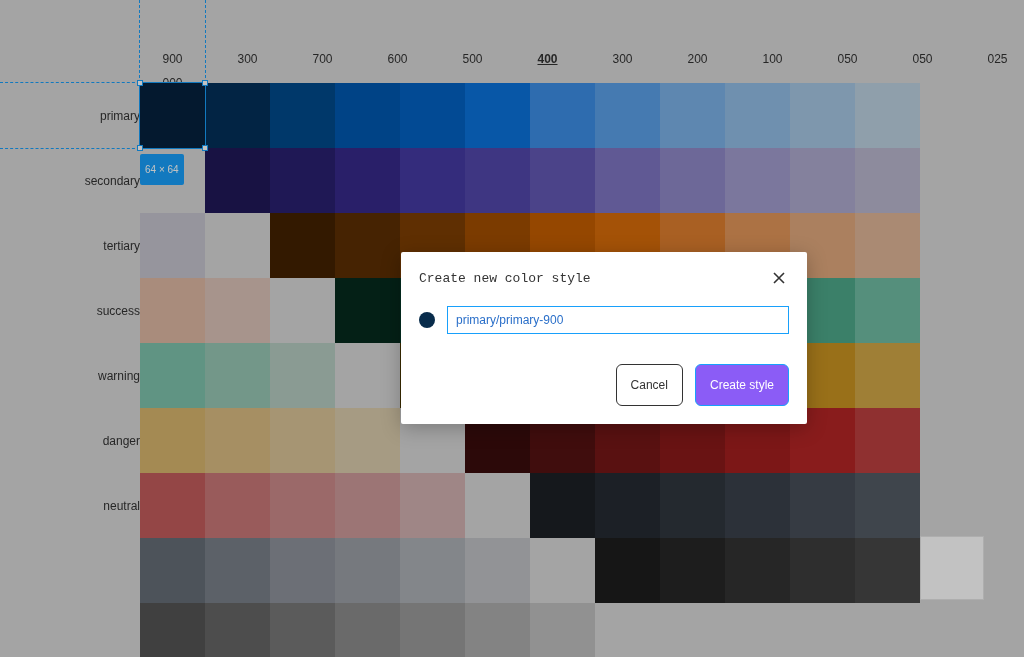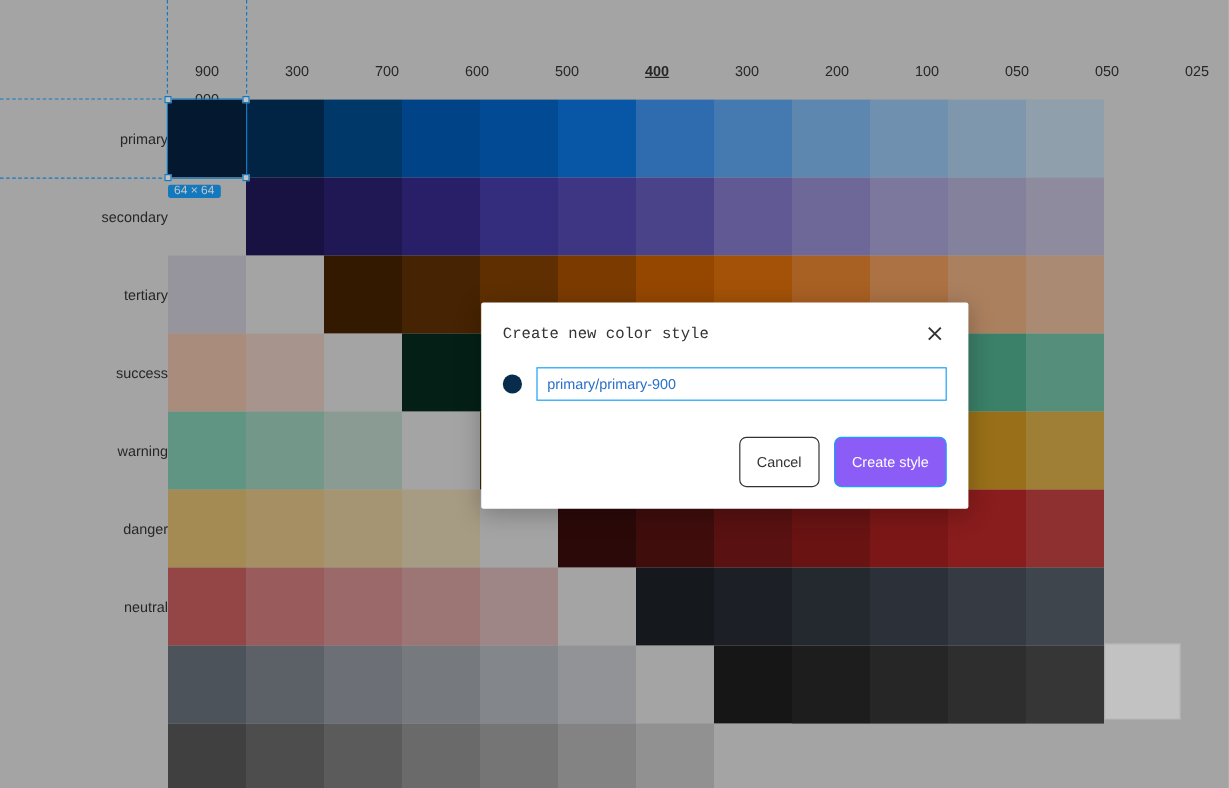--- a/index.html
+++ b/index.html
@@ -68,21 +68,21 @@
   .selection .handle{
     position:absolute;width:6px;height:6px;background:#fff;border:1px solid var(--select);
   }
   .selection .h-tl{left:-3px;top:-3px;}
   .selection .h-tr{right:-3px;top:-3px;}
   .selection .h-bl{left:-3px;bottom:-3px;}
   .selection .h-br{right:-3px;bottom:-3px;}
   .selection .dim-badge{
     position:absolute;left:0;top:calc(var(--cell) + 6px);
     background:var(--select);color:#fff;font-size:10px;
-    padding:0 5px;border-radius:2px;white-space:nowrap;
+    padding:10px 5px;border-radius:2px;white-space:nowrap;
   }
 
   
   .guide-h{position:absolute;left:0;top:82px;width:var(--row-label-gap);border-top:1px dashed var(--select);}
   .guide-h2{position:absolute;left:0;top:calc(82px + var(--cell) + 1px);width:var(--row-label-gap);border-top:1px dashed var(--select);}
   .guide-v{position:absolute;left:calc(var(--row-label-gap) - 1px);top:0;height:83px;border-left:1px dashed var(--select);}
   .guide-v2{position:absolute;left:calc(var(--row-label-gap) + var(--cell));top:0;height:83px;border-left:1px dashed var(--select);}
 
   
   .scrim{

